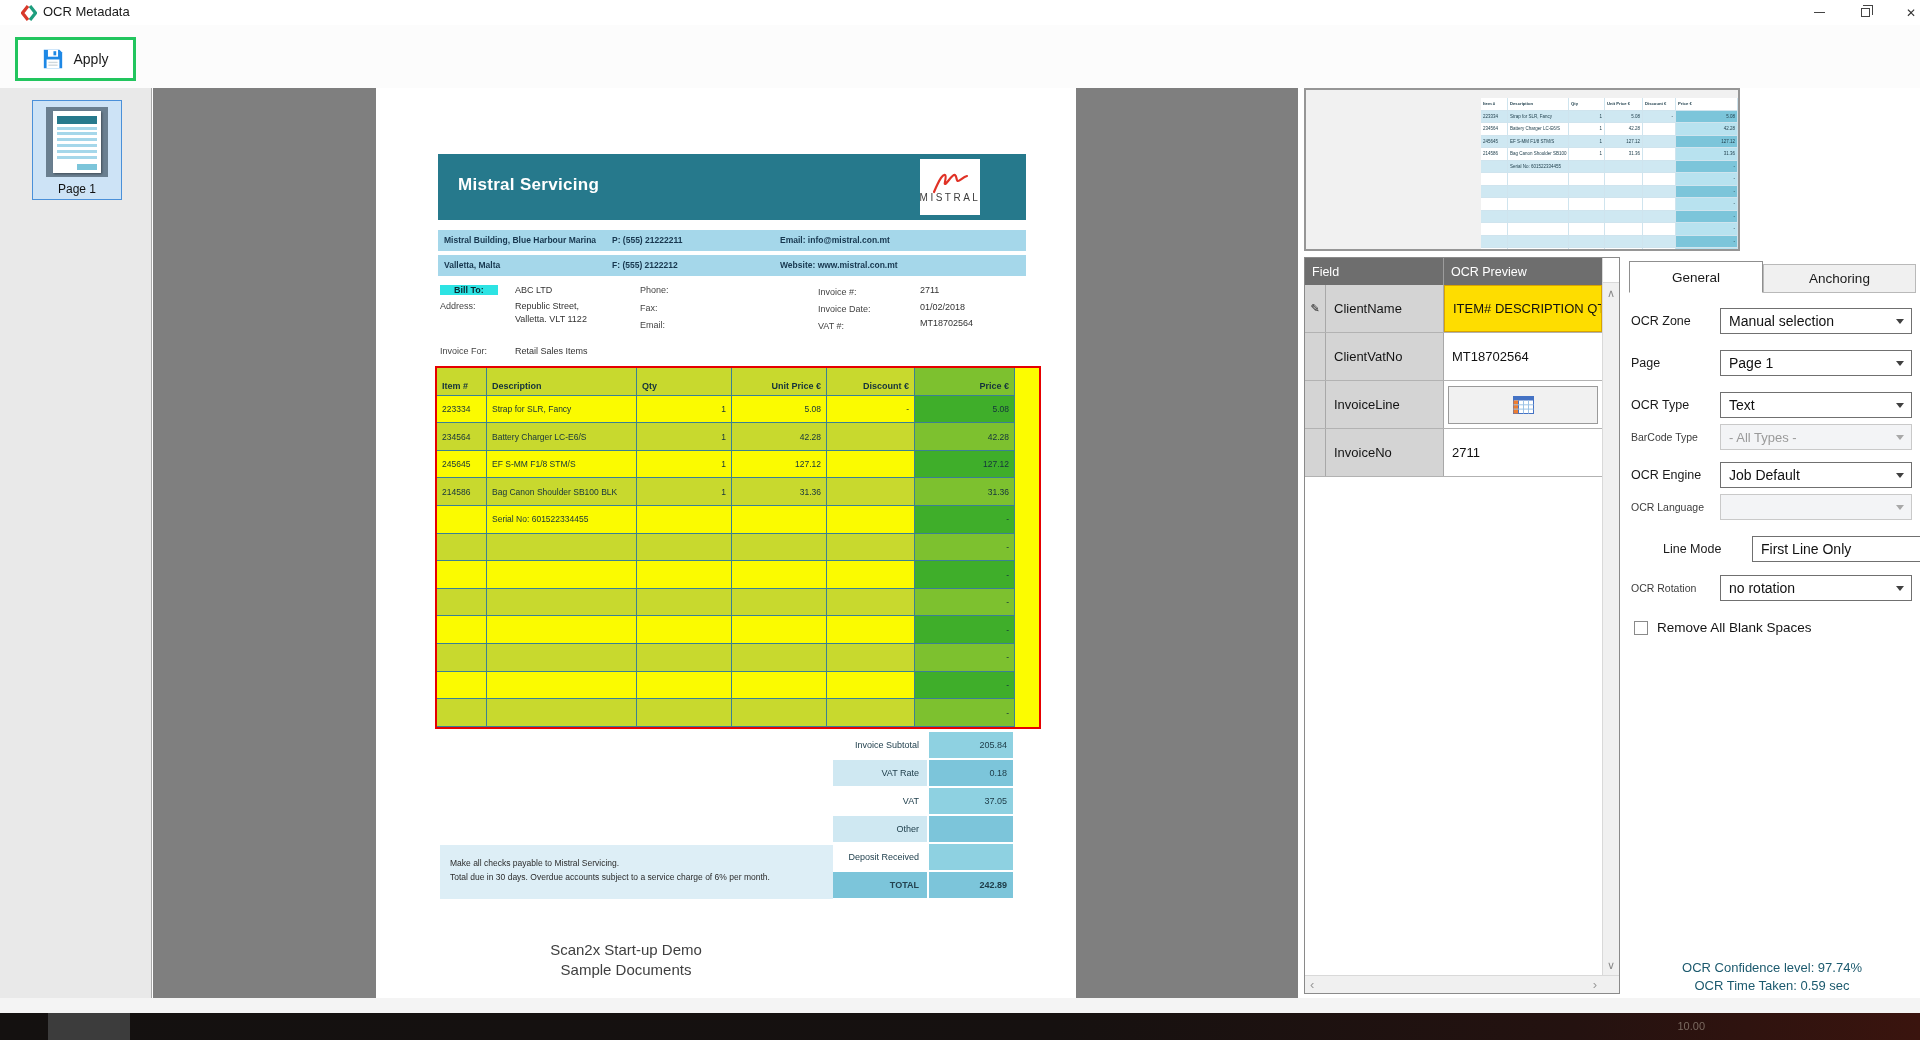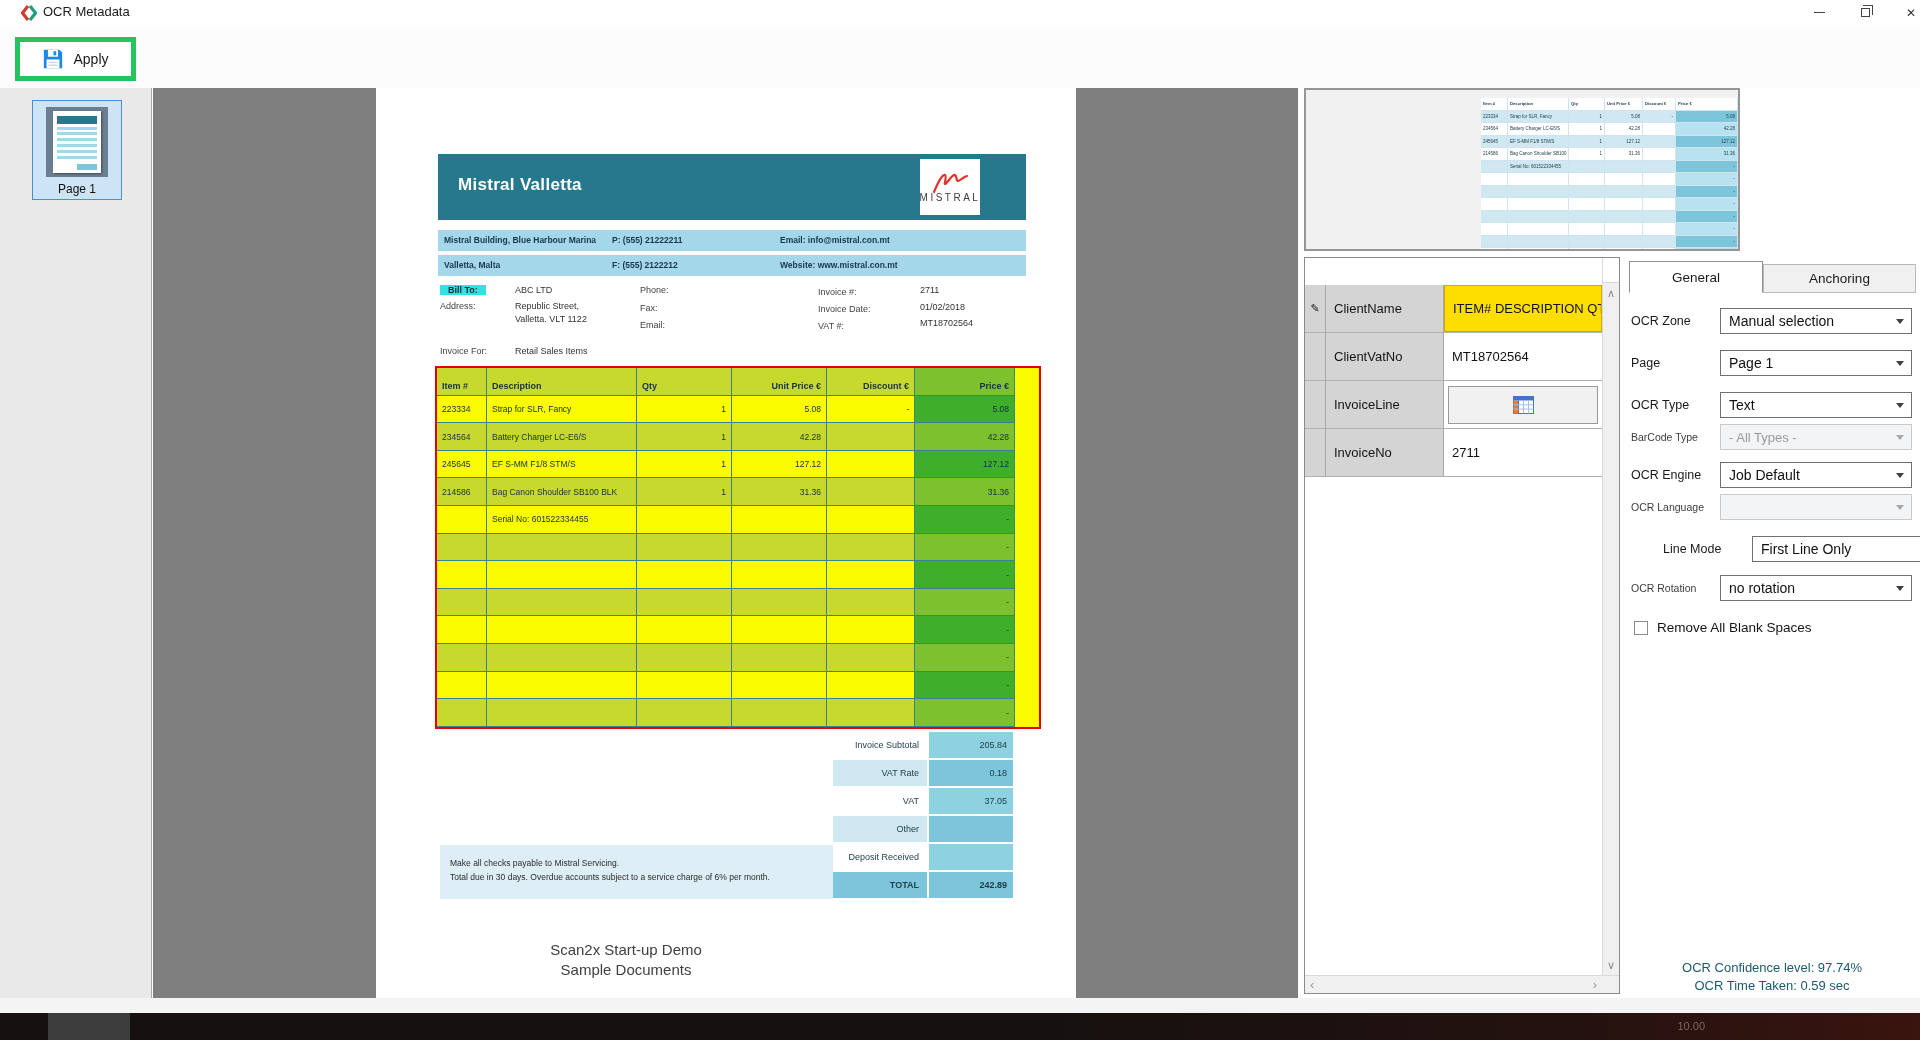--- a/index.html
+++ b/index.html
@@ -11,21 +11,21 @@
   .app-icon { position:absolute; left:7px; top:5px; width:16px; height:16px; }
   .title-text { position:absolute; left:29px; top:4px; font-size:13px; color:#1a1a1a; }
   .win-controls { position:absolute; right:0; top:0; height:25px; display:flex; }
   .win-btn { width:46px; height:25px; display:flex; align-items:center; justify-content:center; color:#333; font-size:12px; }
   .min-glyph { width:11px; height:1px; background:#444; display:block; }
   .restore-glyph { position:relative; width:9px; height:9px; border:1px solid #444; display:block; }
   .restore-glyph::before { content:""; position:absolute; left:1px; top:-4px; width:9px; height:9px; border:1px solid #444; border-left:none; border-bottom:none; }
 
   
   .toolbar { position:absolute; left:0; top:25px; width:1920px; height:63px; background:#fcfcfc; }
-  .apply-btn { position:absolute; left:15px; top:12px; width:121px; height:44px; background:#fff; border:5px solid #22c55e; display:flex; align-items:center; justify-content:center; gap:9px; font-size:14px; color:#1a1a1a; }
+  .apply-btn { position:absolute; left:15px; top:12px; width:121px; height:44px; background:#fff; border:3px solid #22c55e; display:flex; align-items:center; justify-content:center; gap:9px; font-size:14px; color:#1a1a1a; }
 
   
   .left-panel { position:absolute; left:0; top:88px; width:152px; height:910px; background:#e9e9e9; border-right:1px solid #a7a7a7; }
   .thumb { position:absolute; left:32px; top:12px; width:90px; height:100px; background:#cde3f6; border:1px solid #4a90d9; }
   .thumb-img-wrap { position:absolute; left:13px; top:6px; width:62px; height:70px; background:#6a7f90; }
   .thumb-page { position:absolute; left:7px; top:4px; width:48px; height:62px; background:#fff; box-shadow:1px 1px 2px rgba(0,0,0,.4); }
   .tp-band { position:absolute; left:4px; top:5px; width:40px; height:8px; background:#26798c; }
   .tp-row { position:absolute; left:4px; width:40px; height:3px; background:#a5d7ea; }
   .thumb-label { position:absolute; left:0; right:0; bottom:3px; text-align:center; font-size:12px; color:#111; }
 
@@ -38,21 +38,21 @@
   .logo-box { position:absolute; left:482px; top:5px; width:60px; height:56px; background:#fff; display:flex; flex-direction:column; align-items:center; justify-content:center; }
   .logo-text { font-size:10px; letter-spacing:2.5px; color:#3c3c3c; margin-top:-2px; }
 
   .contact-band { position:absolute; left:62px; width:588px; height:21px; background:#a5d7ea; }
   .cb1 { top:142px; } .cb2 { top:167px; }
   .contact-band span { position:absolute; top:5px; font-size:8.5px; font-weight:600; color:#17374f; }
   .cc1 { left:6px; } .cc2 { left:174px;text-align:center; } .cc3 { left:342px; }
 
   .bt { position:absolute; font-size:9px; color:#333; }
   .bt-label { color:#444; }
-  .billto-hl { background:#2de3e3; font-weight:600; color:#0b2a33; padding:0 8px; }
+  .billto-hl { background:#2de3e3; font-weight:600; color:#0b2a33; padding:0 14px; }
 
   
   .zone { position:absolute; left:59px; top:278px; width:606px; height:363px; background:#fcfc00; border:2px solid #e60000; }
   .inv-table { position:absolute; left:0; top:0; width:578px; height:359px; display:flex; flex-direction:column; }
   .inv-head { display:flex; height:29px; background:#fcfc00; font-weight:bold; }
   .inv-row { display:flex; flex:1; }
   .inv-row:nth-child(odd) { background:#c8d92e; }
   .inv-row:nth-child(even) { background:#fbfb00; }
   .inv-row:nth-child(odd) .c-price { background:#7dc12f; }
   .inv-row:nth-child(even) .c-price { background:#3fae2a; }
@@ -197,21 +197,21 @@
       </div>
     </div>
     <div class="thumb-label">Page 1</div>
   </div>
 </div>
 
 <div class="doc-area">
   <div class="page">
 
     <div class="band-header">
-      <span class="company-name">Mistral Valletta</span>
+      <span class="company-name">Mistral Servicing</span>
       <div class="logo-box">
         <svg width="40" height="22" viewBox="0 0 40 22">
           <path d="M4 20 C10 6 13 2 15 3 C17 4 14 12 15 12 C17 12 22 2 25 3 C27 4 26 9 28 9 C30 9 33 5 37 4" fill="none" stroke="#e03226" stroke-width="2.2" stroke-linecap="round"></path>
         </svg>
         <span class="logo-text">MISTRAL</span>
       </div>
     </div>
 
     <div class="contact-band cb1">
       <span class="cc1">Mistral Building, Blue Harbour Marina</span>
@@ -494,20 +494,24 @@
           <div class="m-cell mc-qty"></div>
           <div class="m-cell mc-unit"></div>
           <div class="m-cell mc-disc"></div>
           <div class="m-cell mc-price">-</div>
         </div>
       </div>
   </div>
 </div>
 
 <div class="field-grid">
+  <div class="fg-header">
+    <div class="fg-h-cell fg-h-field">Field</div>
+    <div class="fg-h-cell fg-h-preview">OCR Preview</div>
+  </div>
   <div class="fg-rows">
       <div class="fg-row">
         <div class="fg-sel">
           <span>✎</span>
         </div>
         <div class="fg-field">ClientName</div>
         <div class="fg-value fg-value-selected">ITEM# DESCRIPTION QT</div>
       </div>
       <div class="fg-row">
         <div class="fg-sel"></div>

